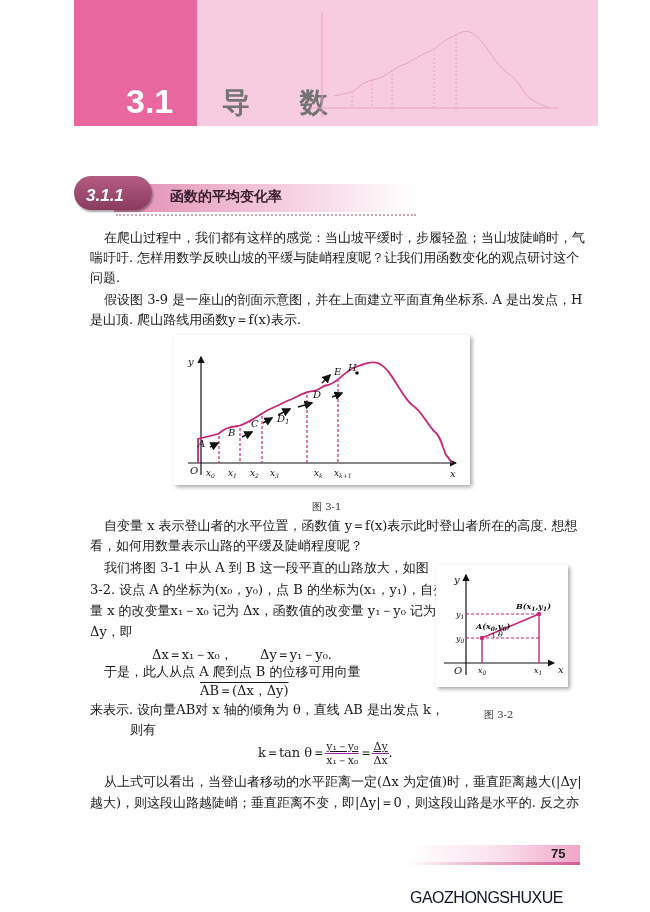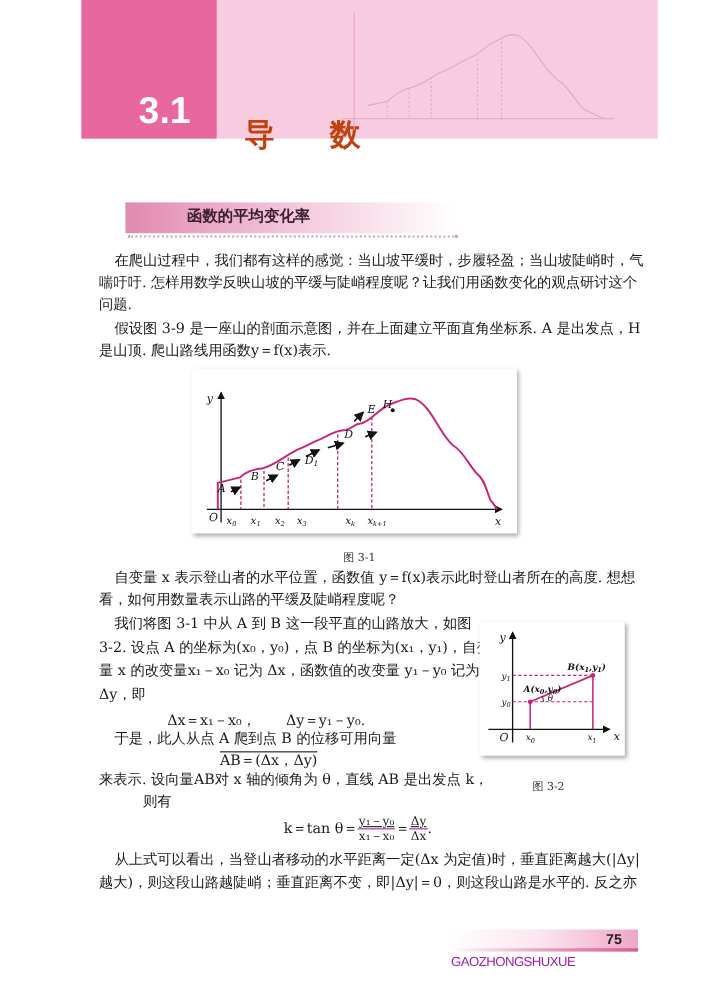--- a/index.html
+++ b/index.html
@@ -2,22 +2,22 @@
 <html><head>
 <meta charset="utf-8">
 <style>
   html, body { margin:0; padding:0; background:#ffffff; }
   body { width:650px; height:912px; position:relative; overflow:hidden;
          font-family:"DejaVu Serif","Liberation Serif",serif; color:#1a1a1a; }
   .banner { position:absolute; left:74px; top:0; width:524px; height:126px; background:#f7cce0; }
   .banner-left { position:absolute; left:74px; top:0; width:123px; height:126px; background:#e9679f; }
   .chap-num { position:absolute; left:126px; top:82px; font-family:"Liberation Sans",sans-serif;
               font-weight:bold; font-size:34px; color:#ffffff; letter-spacing:0px; }
-  .chap-title { position:absolute; left:222px; top:84px; font-size:28px; font-weight:bold; color:#c2410c;
-                letter-spacing:20px; font-family:"DejaVu Serif",serif;margin-top:20px; }
+  .chap-title { position:absolute; left:222px; top:84px; font-size:28px; font-weight:bold; color:#737373;
+                letter-spacing:20px; font-family:"DejaVu Serif",serif; }
   .banner-graph { position:absolute; left:300px; top:0; width:300px; height:126px; }
 
   .sec-wrap { position:absolute; left:74px; top:170px; width:340px; height:50px; }
   .sec-bar { position:absolute; left:40px; top:14px; width:300px; height:28px;
              background:linear-gradient(90deg,#e08ab0 0%,#f3c6da 50%,#ffffff 100%); }
   .sec-pill { position:absolute; left:0; top:6px; width:78px; height:34px; border-radius:17px;
               background:linear-gradient(180deg,#b35c82 0%,#8a3b5e 100%);
               box-shadow:1px 2px 2px rgba(0,0,0,0.35); }
   .sec-num { position:absolute; left:12px; top:10px; font-family:"Liberation Sans",sans-serif;
              font-style:italic; font-weight:bold; font-size:17px; color:#ffffff; }
@@ -34,22 +34,22 @@
           box-shadow:2px 2px 4px rgba(0,0,0,0.35); }
   .formula { position:absolute; font-size:13px; color:#1a1a1a; }
   .frac { display:inline-block; vertical-align:middle; text-align:center; font-size:11px; line-height:13px; }
   .frac .num { display:block; border-bottom:1px solid #a21caf; padding:0 1px;text-decoration:underline; }
   .frac .den { display:block; }
 
   .footer-bar { position:absolute; left:408px; top:845px; width:172px; height:20px;
                 background:linear-gradient(90deg,#ffffff 0%,#fbe3ee 50%,#efa6c7 100%); }
   .footer-line { position:absolute; left:408px; top:862px; width:172px; height:3px;
                  background:linear-gradient(90deg,#ffffff 0%,#e6a2c0 50%,#d45c93 100%); }
-  .footer-text { position:absolute; left:410px; top:867px; font-family:"Liberation Sans",sans-serif;
-                 font-size:12px; color:#a21caf; letter-spacing:-0.5px; }
+  .footer-text { position:absolute; left:410px; top:889px; font-family:"Liberation Sans",sans-serif;
+                 font-size:16px; color:#0f172a; letter-spacing:-0.5px; }
   .page-num { position:absolute; left:551px; top:846px; font-family:"Liberation Sans",sans-serif;
               font-size:13px; color:#222;font-weight:bold; }
 </style>
 </head>
 <body>
 
 <div class="banner"></div>
 <div class="banner-left"></div>
 <div class="chap-num">3.1</div>
 <div class="chap-title">导 数</div>
@@ -63,20 +63,23 @@
       <line x1="72" y1="80" x2="72" y2="108"></line>
       <line x1="92" y1="70" x2="92" y2="108"></line>
       <line x1="134" y1="54" x2="134" y2="108"></line>
       <line x1="156" y1="34" x2="156" y2="108"></line>
     </g>
   </g>
 </svg>
 
 <div class="sec-wrap">
   <div class="sec-bar"></div>
+  <div class="sec-pill">
+    <span class="sec-num">3.1.1</span>
+  </div>
   <span class="sec-title">函数的平均变化率</span>
 </div>
 <div class="sec-dots"></div>
 
 <div class="p" style="left:104px;top:228px;">在爬山过程中，我们都有这样的感觉：当山坡平缓时，步履轻盈；当山坡陡峭时，气</div>
 <div class="p" style="left:90px;top:248px;">喘吁吁. 怎样用数学反映山坡的平缓与陡峭程度呢？让我们用函数变化的观点研讨这个</div>
 <div class="p" style="left:90px;top:268px;">问题.</div>
 
 <div class="p" style="left:104px;top:290px;">假设图 3-9 是一座山的剖面示意图，并在上面建立平面直角坐标系. A 是出发点，H</div>
 <div class="p" style="left:90px;top:310px;">是山顶. 爬山路线用函数y＝f(x)表示.</div>

